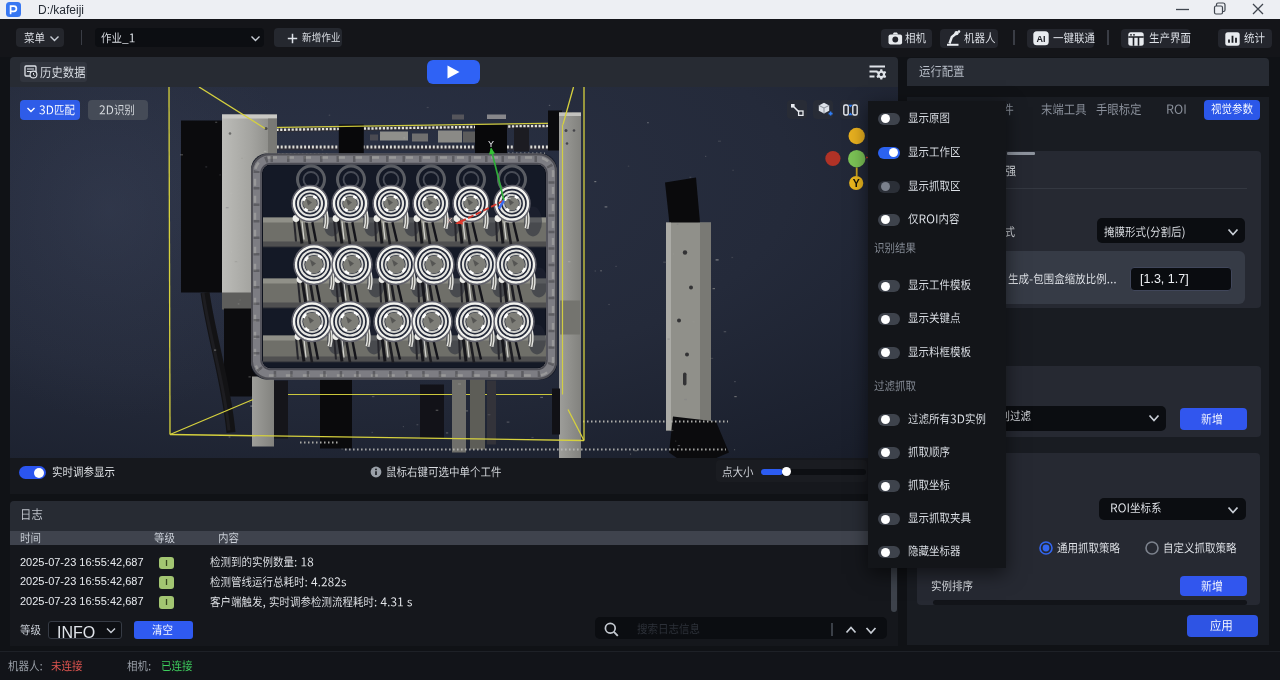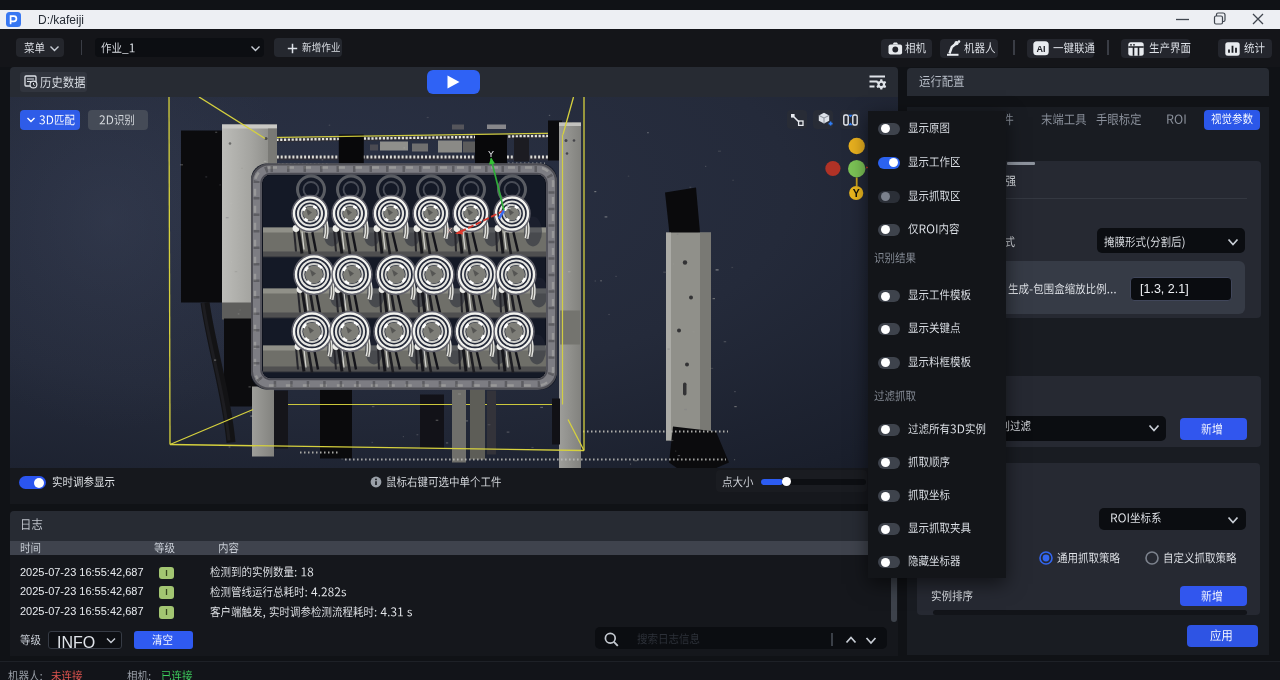--- a/index.html
+++ b/index.html
@@ -1,19 +1,19 @@
 <!DOCTYPE html>
 <html><head><meta charset="utf-8"><style>
 *{margin:0;padding:0;box-sizing:border-box}
 html,body{width:1280px;height:680px;overflow:hidden;background:#101216;font-family:"Liberation Sans",sans-serif}
 .abs{position:absolute}
 .ts{position:absolute;overflow:visible}
 .lat{position:absolute;white-space:nowrap}
 </style></head><body>
-<div class="abs" style="left:0;top:10px;width:1280px;height:504px;background:#101216">
+<div class="abs" style="left:0;top:0;width:1280px;height:504px;background:#101216">
 
 <div class="abs" style="left:0;top:0;width:1280px;height:19px;background:#edeff3"></div>
 <svg class="abs" style="left:6px;top:2px" width="16" height="16">
 <rect x="0" y="0" width="15" height="15" rx="3.5" fill="#3777f2"></rect>
 <path d="M4.6 11.5 V4.2 h3.2 a2.6 2.6 0 0 1 0 5.2 h-2.2" stroke="#fff" stroke-width="1.7" fill="none" stroke-linecap="round"></path>
 </svg>
 <div class="lat" style="left:38px;top:3px;font-size:12px;color:#252b34">D:/kafeiji</div>
 <svg class="abs" style="left:1168px;top:0" width="112" height="19">
 <path d="M8 9.5 h13" stroke="#40464f" stroke-width="1.3"></path>
 <rect x="46.5" y="6" width="8" height="8" rx="1.5" fill="none" stroke="#40464f" stroke-width="1.2"></rect>
@@ -1074,21 +1074,21 @@
         <use href="#g7f29" transform="translate(2361 0) scale(.875 1)"></use>
         <use href="#g653e" transform="translate(2798 0) scale(.875 1)"></use>
         <use href="#g6bd4" transform="translate(3236 0) scale(.875 1)"></use>
         <use href="#g4f8b" transform="translate(3674 0) scale(.875 1)"></use>
         <use href="#g2e" x="4111"></use>
         <use href="#g2e" x="4250"></use>
         <use href="#g2e" x="4389"></use>
       </g>
     </svg>
 <div class="abs" style="left:1130px;top:266.5px;width:102px;height:24.5px;background:#0a0c10;border:1px solid #40465a;border-radius:4px"></div>
-<div class="lat" style="left:1140px;top:271.5px;font-size:12.5px;color:#eef0f4">[1.3, 2.1]</div>
+<div class="lat" style="left:1140px;top:271.5px;font-size:12.5px;color:#eef0f4">[1.3, 1.7]</div>
 <div class="abs" style="left:917px;top:366px;width:344px;height:71px;background:#262932;border-radius:4px"></div>
 <div class="abs" style="left:917px;top:405.5px;width:249px;height:25px;background:#0b0d11;border-radius:5px"></div>
 <svg fill="#e2e5ea" class="ts " style="left:989.0px;top:409.5px;" width="44" height="16">
       <g transform="translate(0,10.32) scale(0.02400,-0.02400)">
         <use href="#g8bc6" transform="translate(0 0) scale(.875 1)"></use>
         <use href="#g522b" transform="translate(438 0) scale(.875 1)"></use>
         <use href="#g8fc7" transform="translate(875 0) scale(.875 1)"></use>
         <use href="#g6ee4" transform="translate(1312 0) scale(.875 1)"></use>
       </g>
     </svg>

